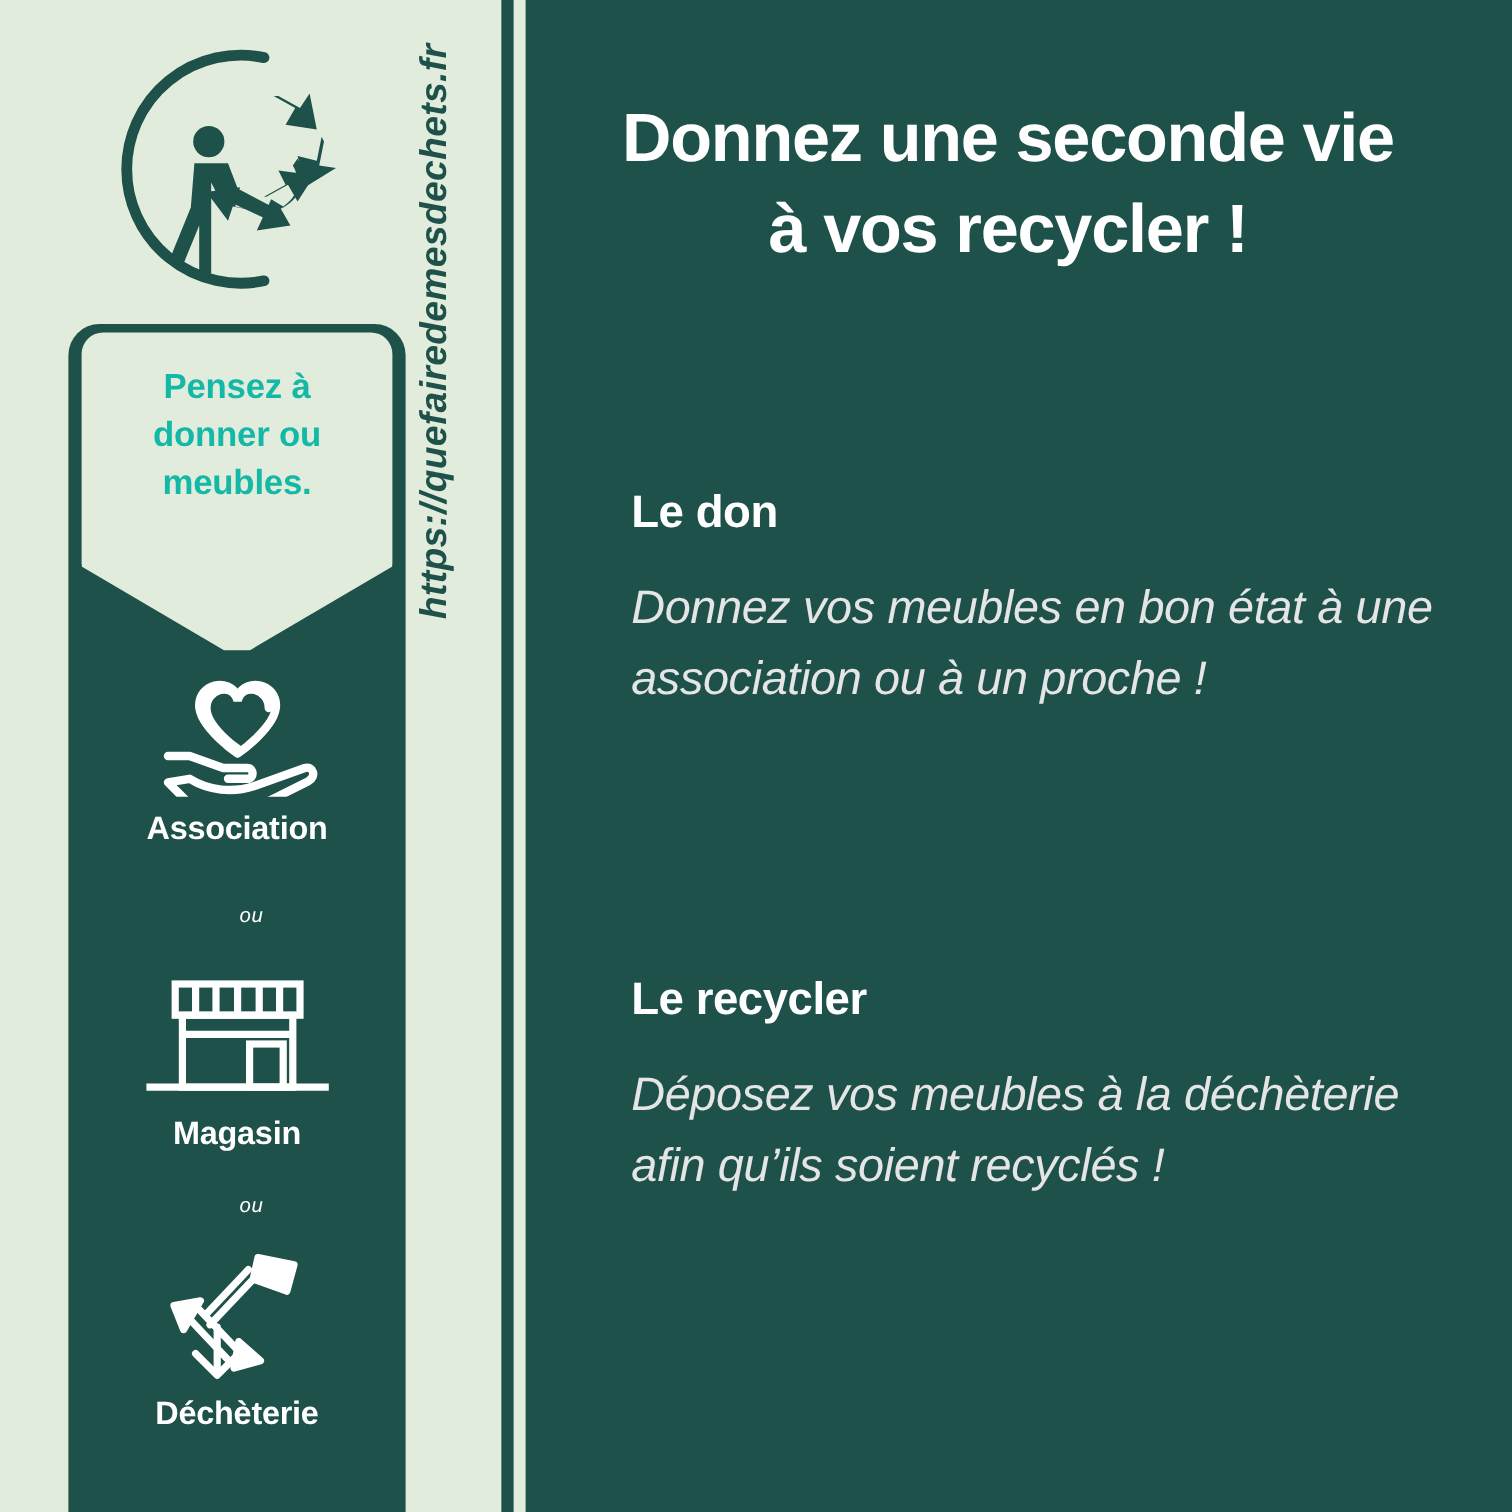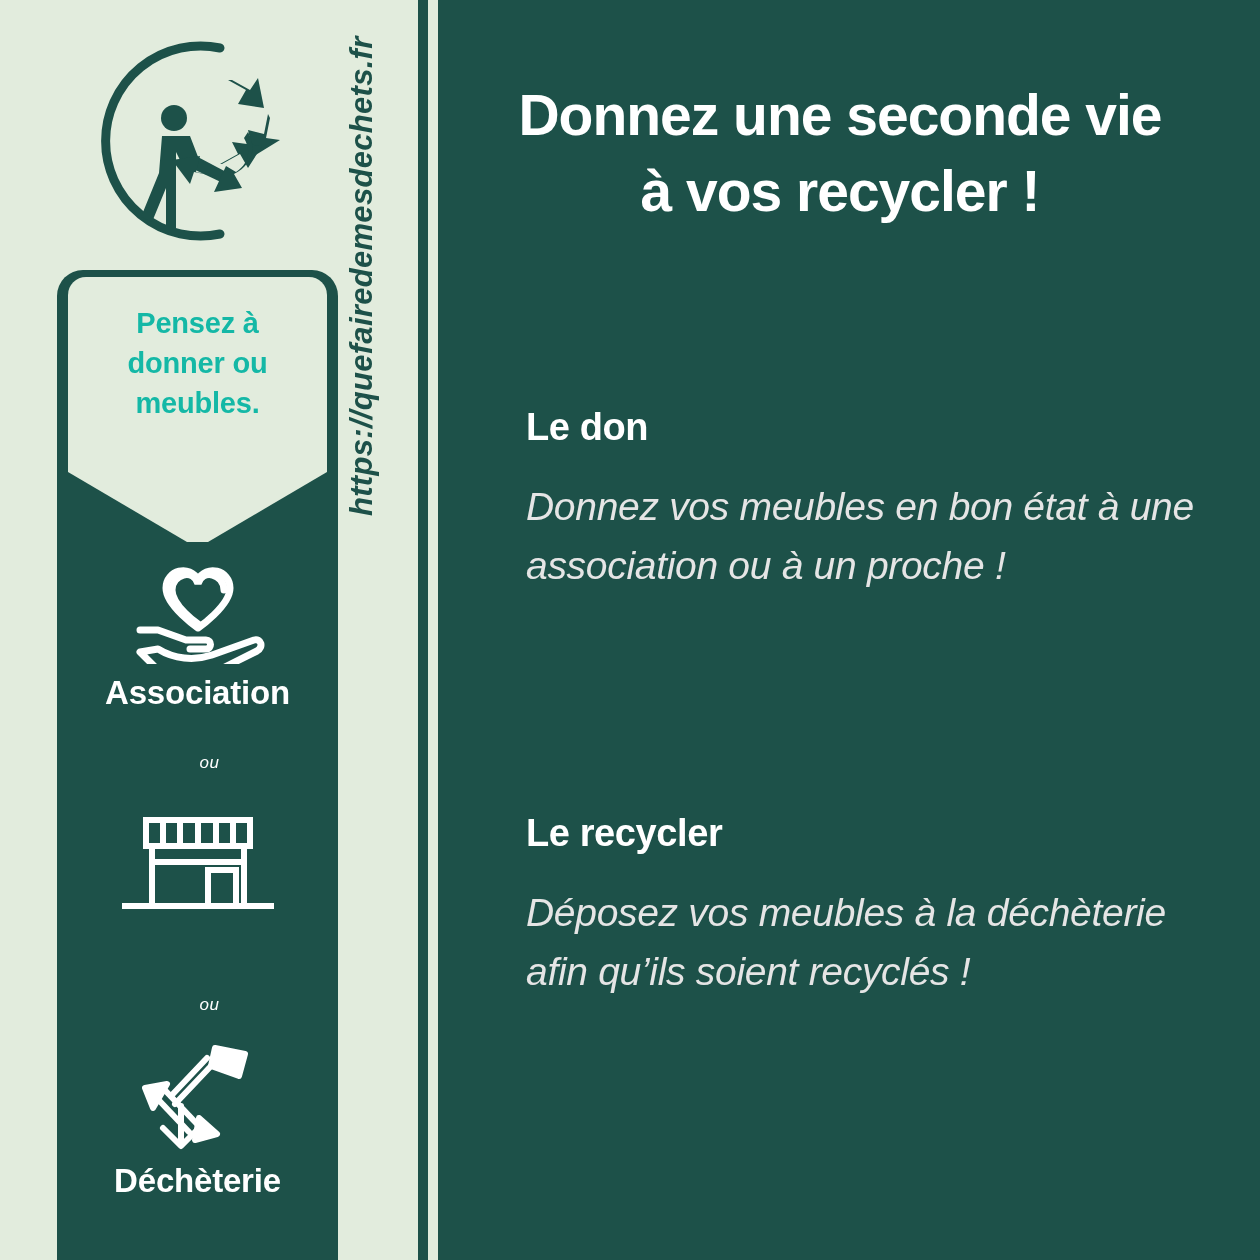--- a/index.html
+++ b/index.html
@@ -83,21 +83,21 @@
     left: 57px;
     width: 281px;
     text-align: center;
     color: #ffffff;
   }
   .step-icon {
     display: block;
     margin: 0 auto;
   }
   .step-label {
-    font-size: 33px;
+    font-size: 27px;
     font-weight: bold;
     letter-spacing: -0.2px;
     margin-top: 6px;
   }
   .ou {
     position: absolute;
     left: 57px;
     width: 305px;
     text-align: center;
     color: #ffffff;
@@ -224,20 +224,21 @@
           <line x1="90" y1="14" x2="90" y2="40"></line>
           <line x1="108" y1="14" x2="108" y2="40"></line>
           <line x1="125" y1="14" x2="125" y2="40"></line>
           <rect x="44" y="40" width="92" height="60"></rect>
           <line x1="44" y1="56" x2="136" y2="56"></line>
           <rect x="100" y="64" width="28" height="36"></rect>
           <line x1="14" y1="100" x2="166" y2="100"></line>
         </g>
       </svg>
     </span>
+    <div class="step-label">Magasin</div>
   </div>
   <div class="ou ou-2">ou</div>
 
   <div class="step step-dech">
     <span class="step-icon">
       <svg viewBox="0 0 150 112" width="150" height="112">
         <g fill="none" stroke="#ffffff" stroke-width="6" stroke-linejoin="round" stroke-linecap="round">
           <path d="M92 8 l30 6 -6 22 -28 -10 z" fill="#ffffff"></path>
           <path d="M88 26 L52 64"></path>
           <path d="M84 18 L48 56"></path>

